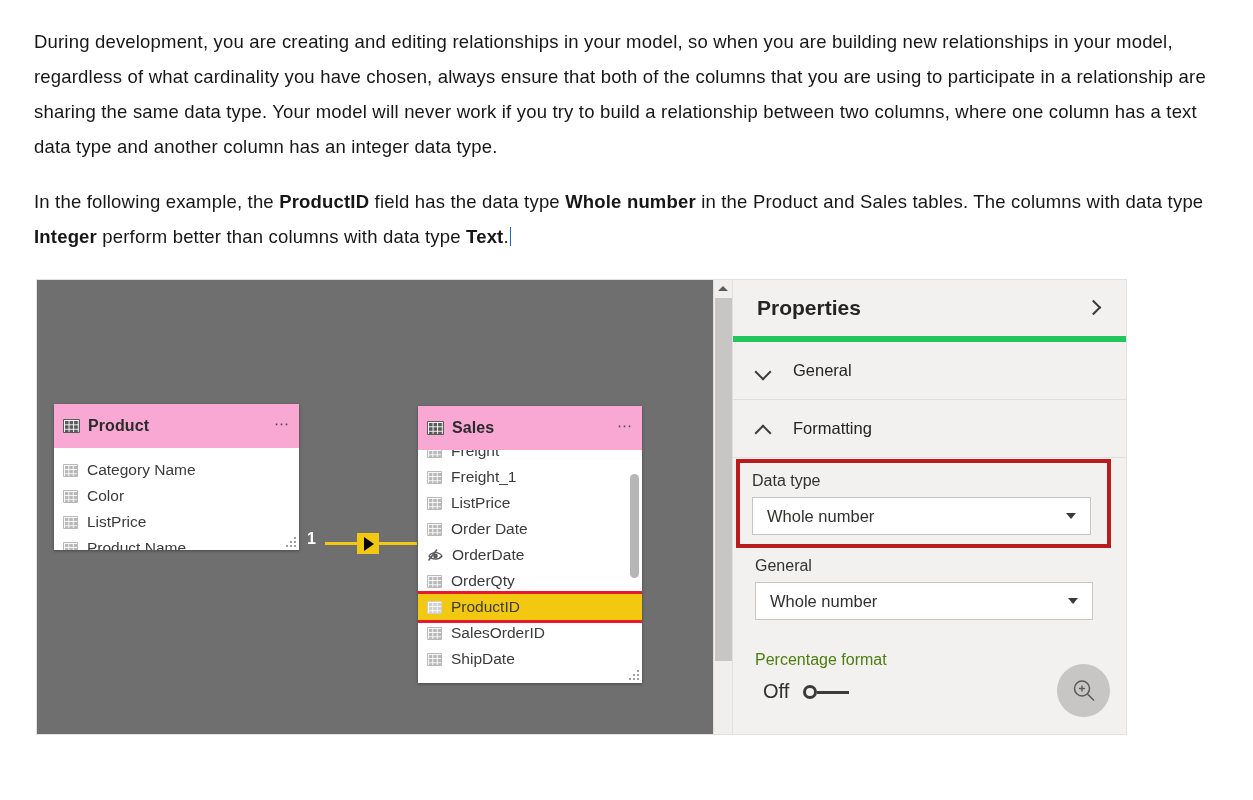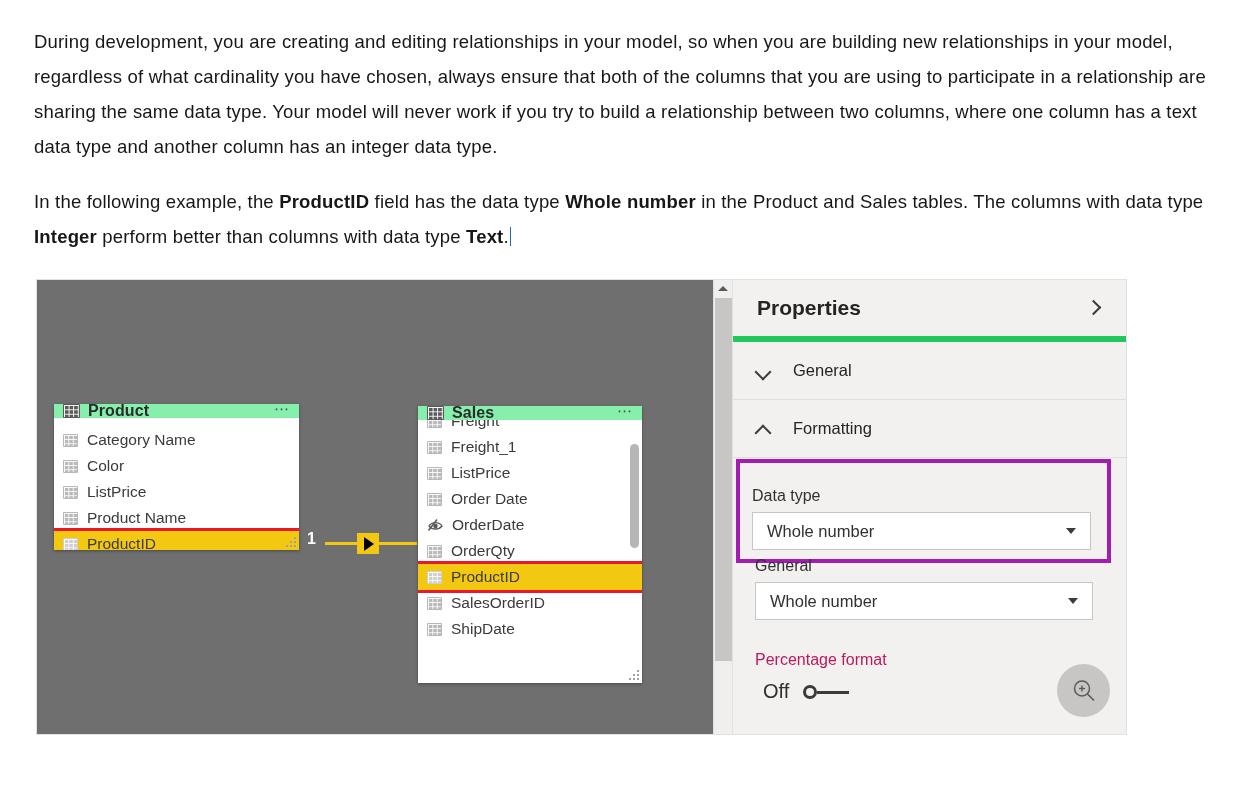--- a/index.html
+++ b/index.html
@@ -57,22 +57,22 @@
   
   .tbl {
     position: absolute;
     background: #ffffff;
     box-shadow: 0 1px 3px rgba(0,0,0,.35);
     display: flex;
     flex-direction: column;
     overflow: hidden;
   }
   .tbl-hdr {
-    height: 14px;
-    background: #86efac;
+    height: 44px;
+    background: #f9a8d4;
     display: flex;
     align-items: center;
     padding: 0 8px 0 9px;
     flex: none;
   }
   .tbl-title {
     font-size: 16px;
     font-weight: bold;
     color: #2b2b2b;
     margin-left: 8px;
@@ -310,31 +310,31 @@
     border-top: 6px solid #3b3b3b;
     border-left: 5px solid transparent;
     border-right: 5px solid transparent;
     margin-right: 4px;
   }
 
   .datatype-wrap {
     position: absolute;
     left: 3px; top: 179px;
     width: 375px;
-    border: 4px solid #a21caf;
-    padding: 24px 0 9px 0;
+    border: 4px solid #b91c1c;
+    padding: 9px 0 9px 0;
     background: transparent;
   }
   .datatype-wrap .field-group { padding: 0 16px 0 12px; }
 
   .format-wrap { position: absolute; left: 10px; top: 277px; width: 368px; }
   .format-wrap .field-group { padding: 0 18px 0 12px; }
 
   .pct-wrap { position: absolute; left: 10px; top: 371px; width: 368px; }
-  .pct-label { font-size: 16px; color: #be185d; padding-left: 12px; }
+  .pct-label { font-size: 16px; color: #4d7c0f; padding-left: 12px; }
   .toggle-row {
     display: flex; align-items: center;
     padding-left: 12px; margin-top: 11px;
   }
   .toggle-row .off {
     font-size: 20px; color: #323130; margin-right: 14px; margin-left: 8px;
   }
   .toggle {
     width: 48px; height: 14px;
     position: relative;

